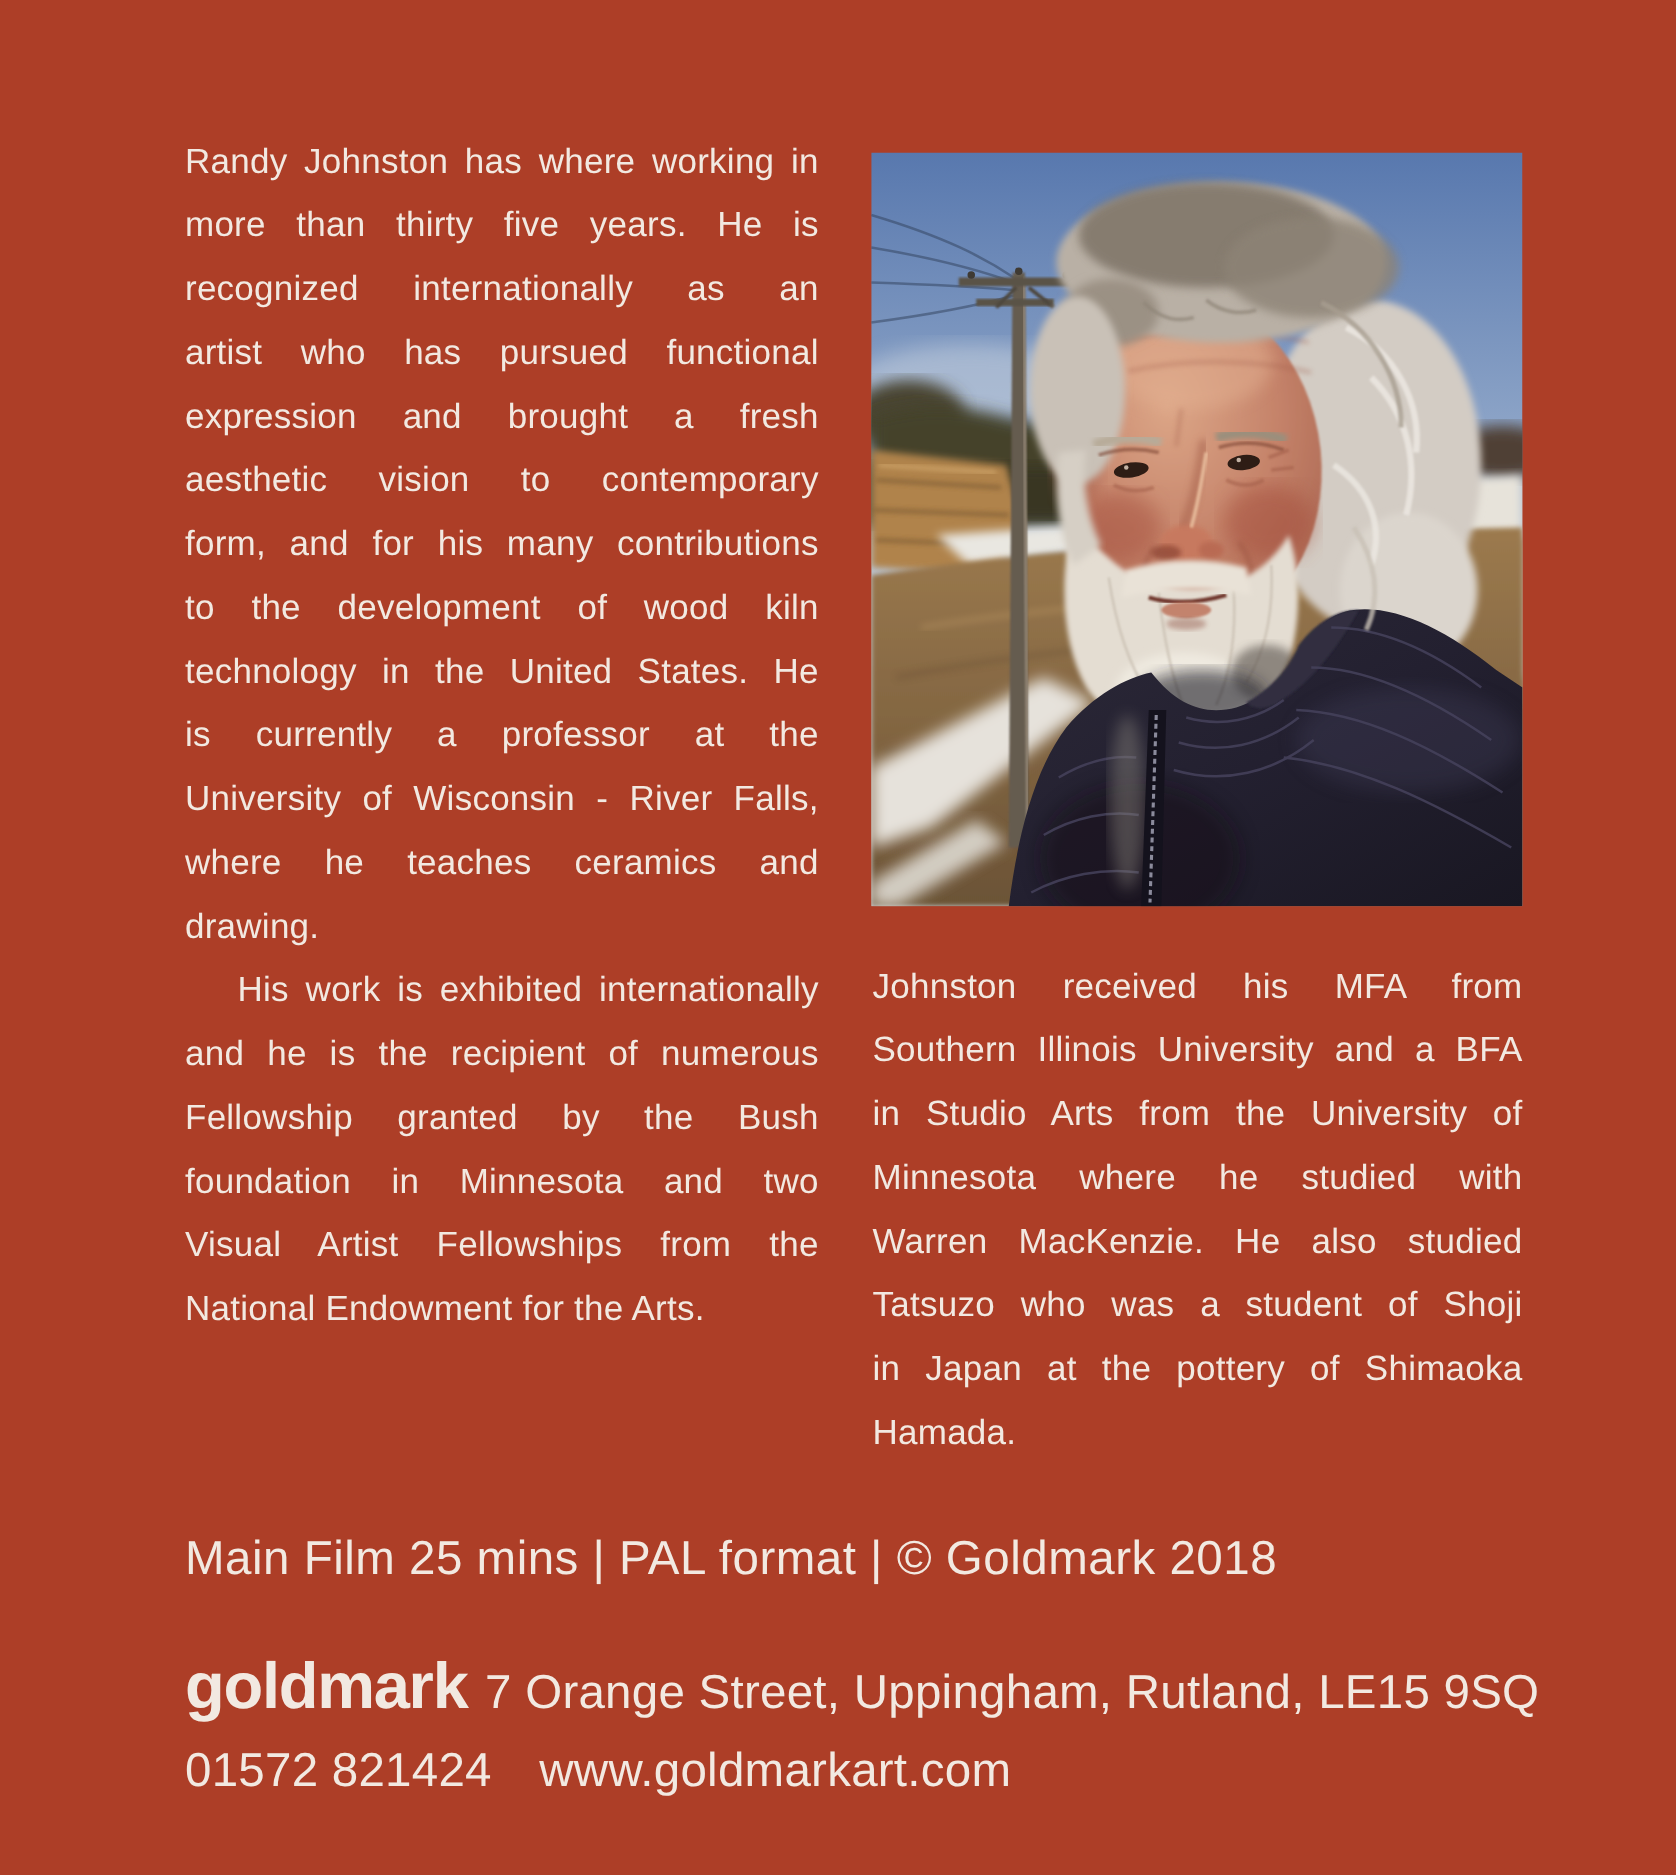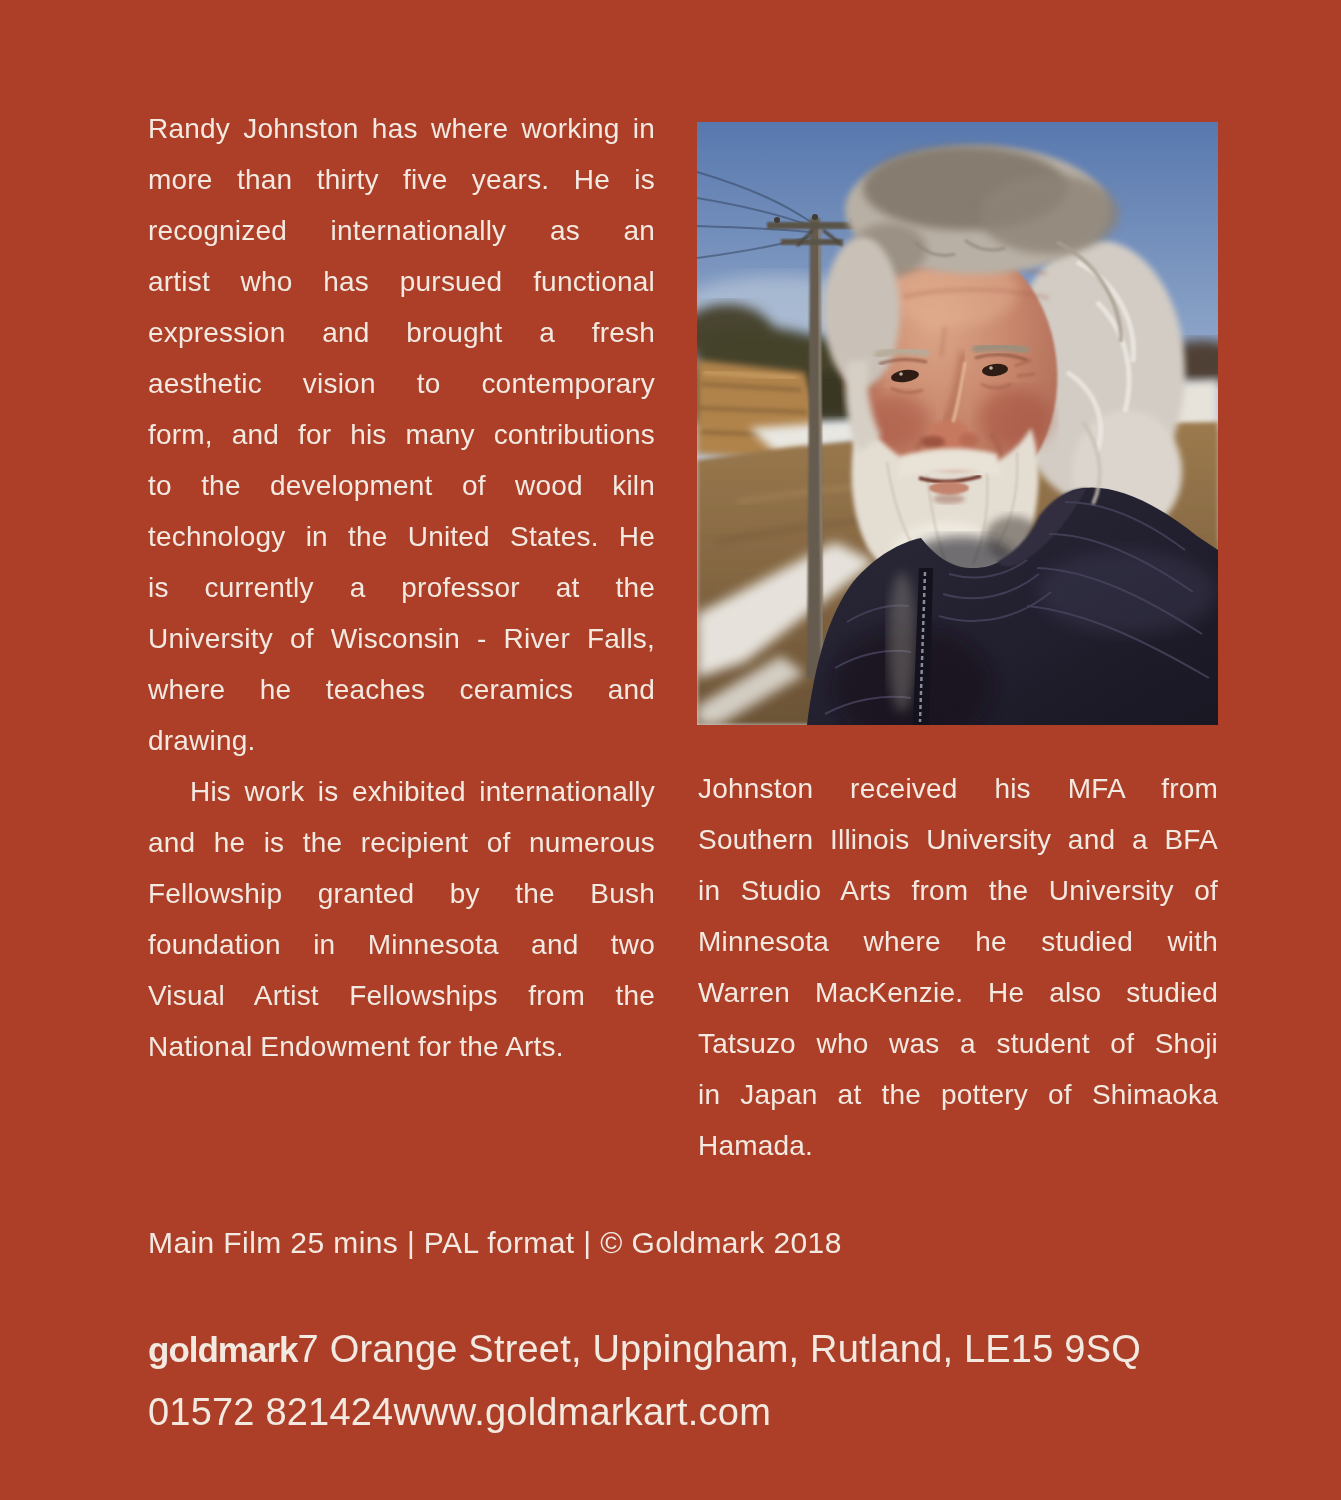--- a/index.html
+++ b/index.html
@@ -14,24 +14,24 @@
   .right-col{left:698px;top:763px;width:520px}
   .para{font-size:28px;letter-spacing:.2px}
   .jline{
     width:100%;height:51px;line-height:51px;white-space:nowrap;
     text-align:justify;text-align-last:justify;text-justify:inter-word;
   }
   .jlast{text-align-last:left}
   .jindent{text-indent:42px}
   .photo{position:absolute;left:697px;top:122px;width:521px;height:603px;margin:0;padding:0}
   .photo svg{display:block;width:100%;height:100%}
-  .film-info{position:absolute;left:148px;top:1226px;font-size:30px;letter-spacing:.4px}
+  .film-info{position:absolute;left:148px;top:1226px;font-size:38px;letter-spacing:.4px}
   .publisher{position:absolute;left:148px;top:1318px;font-size:38px;line-height:63px;letter-spacing:.2px;white-space:nowrap}
-  .logo{font-weight:bold;font-size:35px;letter-spacing:-1px;}
-  .web{}
+  .logo{font-weight:bold;font-size:52px;letter-spacing:-1px;margin-right:14px}
+  .web{margin-left:38px}
 </style>
 </head>
 <body>
 
 <section class="col left-col">
   <div class="para">
       <div class="jline">Randy Johnston has where working in</div>
       <div class="jline">more than thirty five years. He is</div>
       <div class="jline">recognized internationally as an</div>
       <div class="jline">artist who has pursued functional</div>

